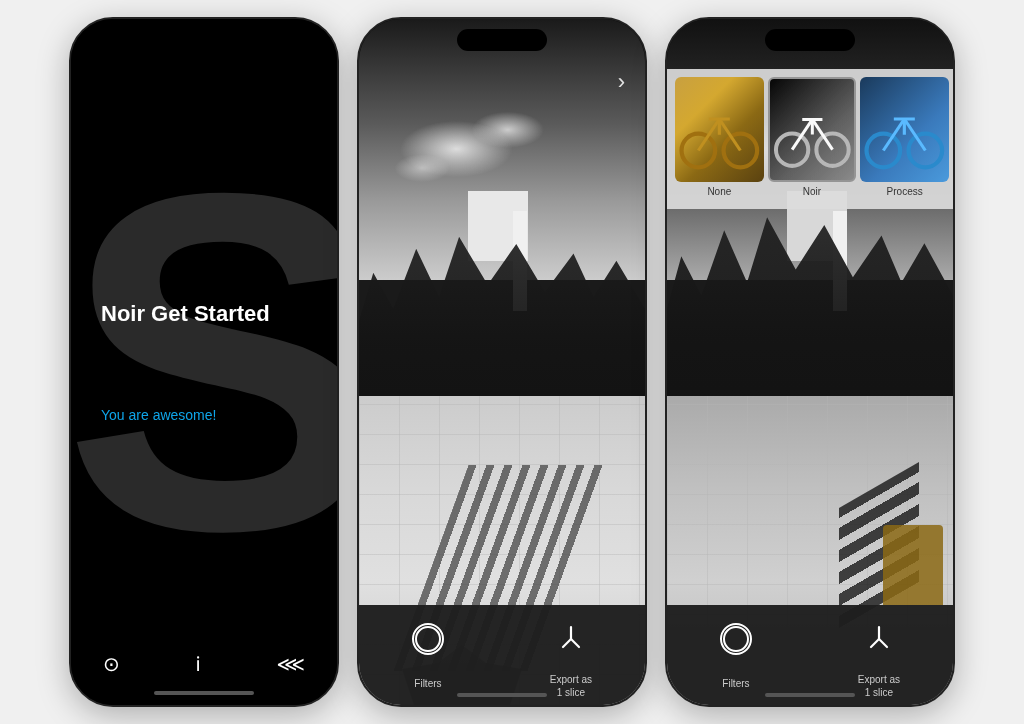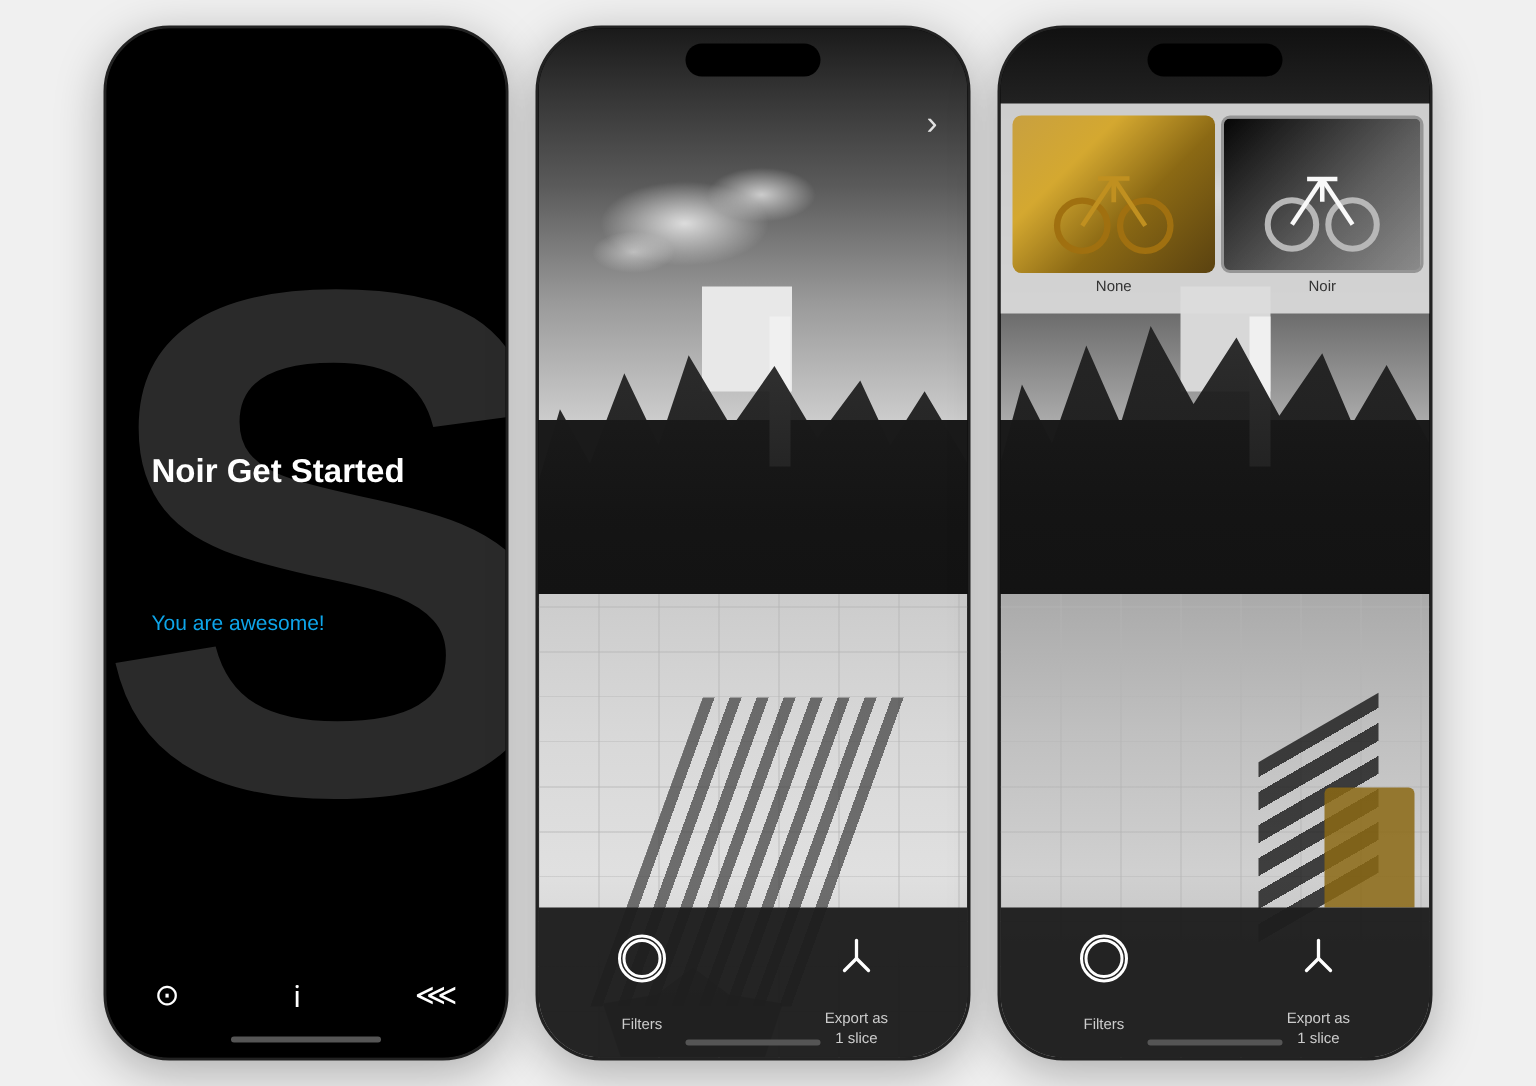--- a/index.html
+++ b/index.html
@@ -511,20 +511,33 @@
               <circle cx="20" cy="70" r="16" stroke="#aaa" stroke-width="4" fill="none"></circle>
               <circle cx="60" cy="70" r="16" stroke="#aaa" stroke-width="4" fill="none"></circle>
               <line x1="20" y1="70" x2="40" y2="40" stroke="#ddd" stroke-width="3"></line>
               <line x1="40" y1="40" x2="60" y2="70" stroke="#ddd" stroke-width="3"></line>
               <line x1="40" y1="40" x2="40" y2="55" stroke="#ddd" stroke-width="3"></line>
               <line x1="30" y1="40" x2="50" y2="40" stroke="#ddd" stroke-width="3"></line>
             </svg>
           </div>
           <span class="filter-thumb-label">Noir</span>
         </div>
+        <div class="filter-thumb">
+          <div class="filter-thumb-img bike-thumb-process">
+            <svg viewBox="0 0 80 100" width="100%" height="100%" style="position:absolute;top:0;left:0;">
+              <circle cx="20" cy="70" r="16" stroke="#2a8acc" stroke-width="4" fill="none"></circle>
+              <circle cx="60" cy="70" r="16" stroke="#2a8acc" stroke-width="4" fill="none"></circle>
+              <line x1="20" y1="70" x2="40" y2="40" stroke="#5abaff" stroke-width="3"></line>
+              <line x1="40" y1="40" x2="60" y2="70" stroke="#5abaff" stroke-width="3"></line>
+              <line x1="40" y1="40" x2="40" y2="55" stroke="#5abaff" stroke-width="3"></line>
+              <line x1="30" y1="40" x2="50" y2="40" stroke="#5abaff" stroke-width="3"></line>
+            </svg>
+          </div>
+          <span class="filter-thumb-label">Process</span>
+        </div>
       </div>
     </div>
 
     <div class="toolbar">
       <div class="toolbar-btn">
         <div class="circle-icon"></div>
         <span class="toolbar-label">Filters</span>
       </div>
       <div class="toolbar-btn">
         <div class="export-icon">

